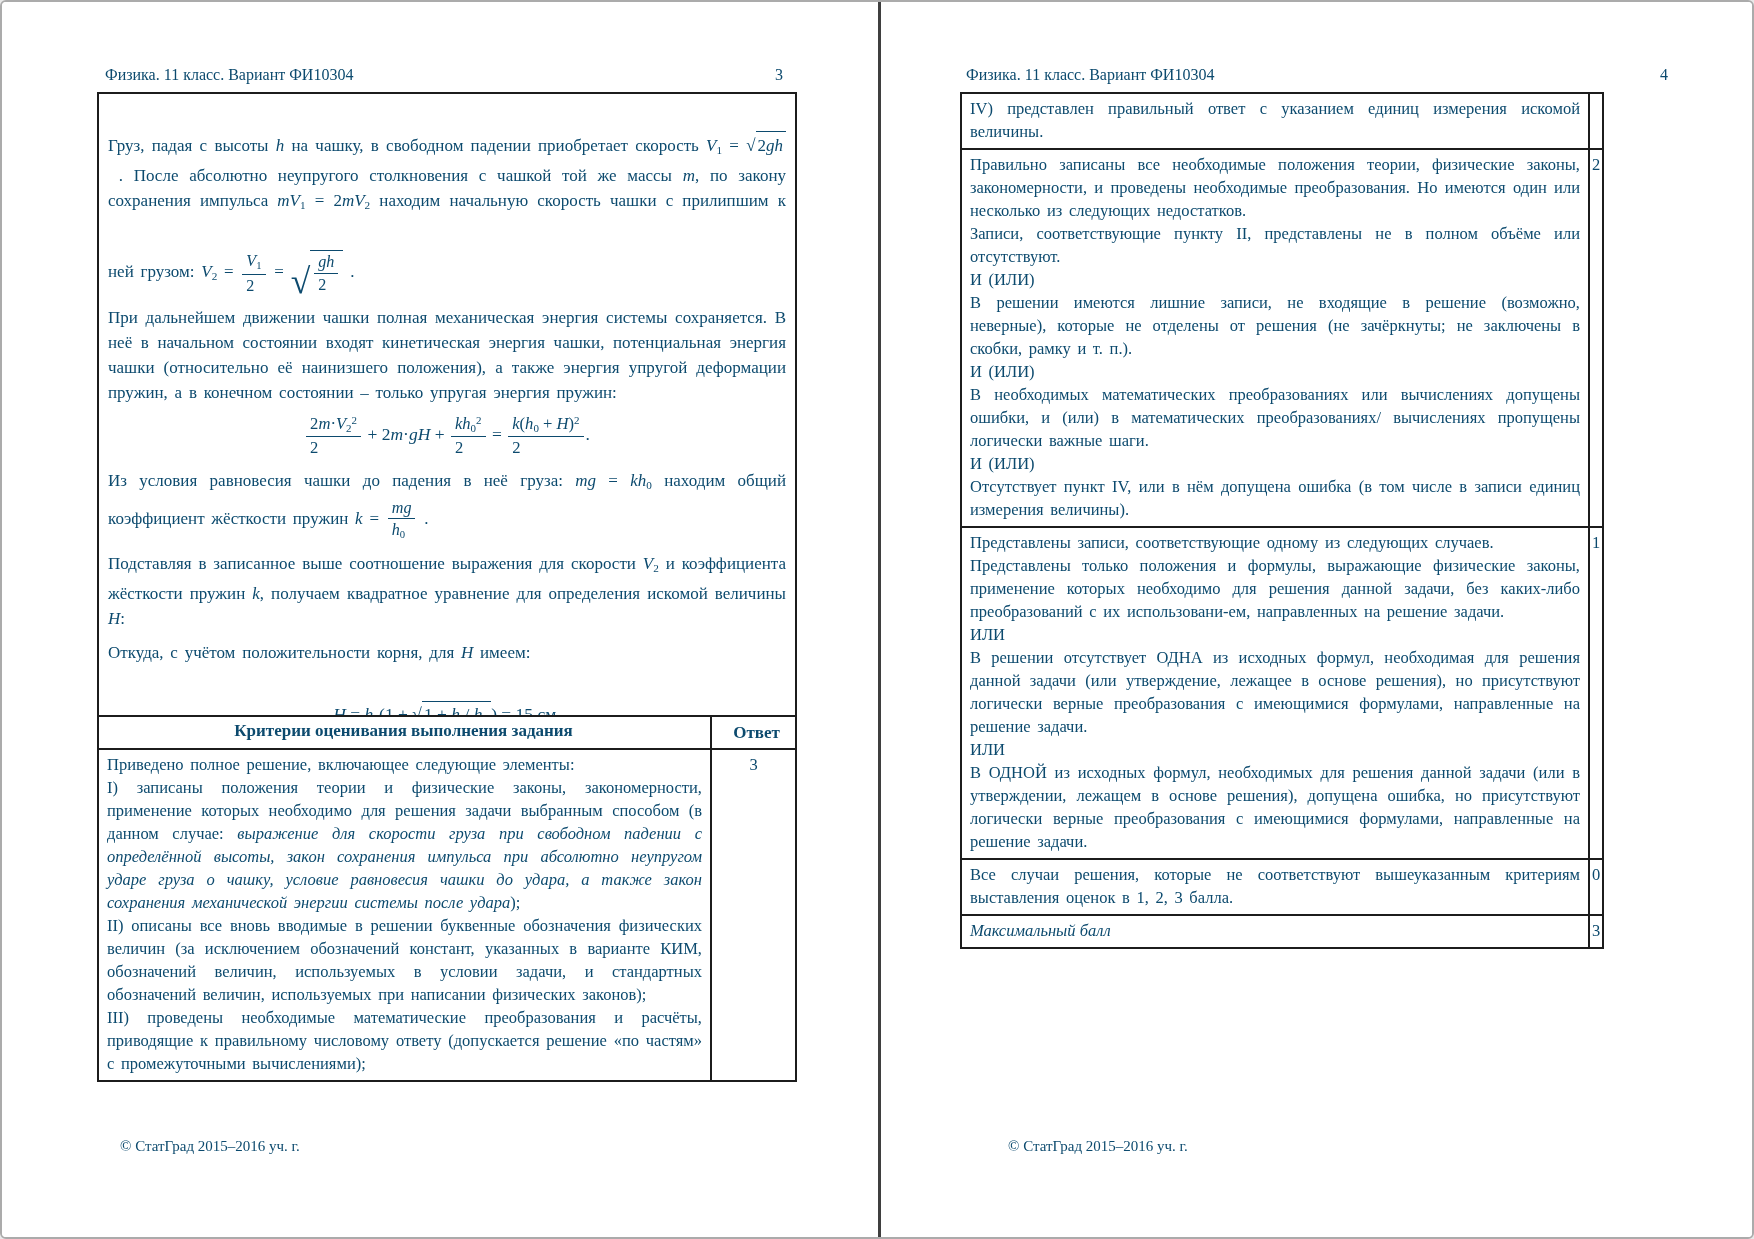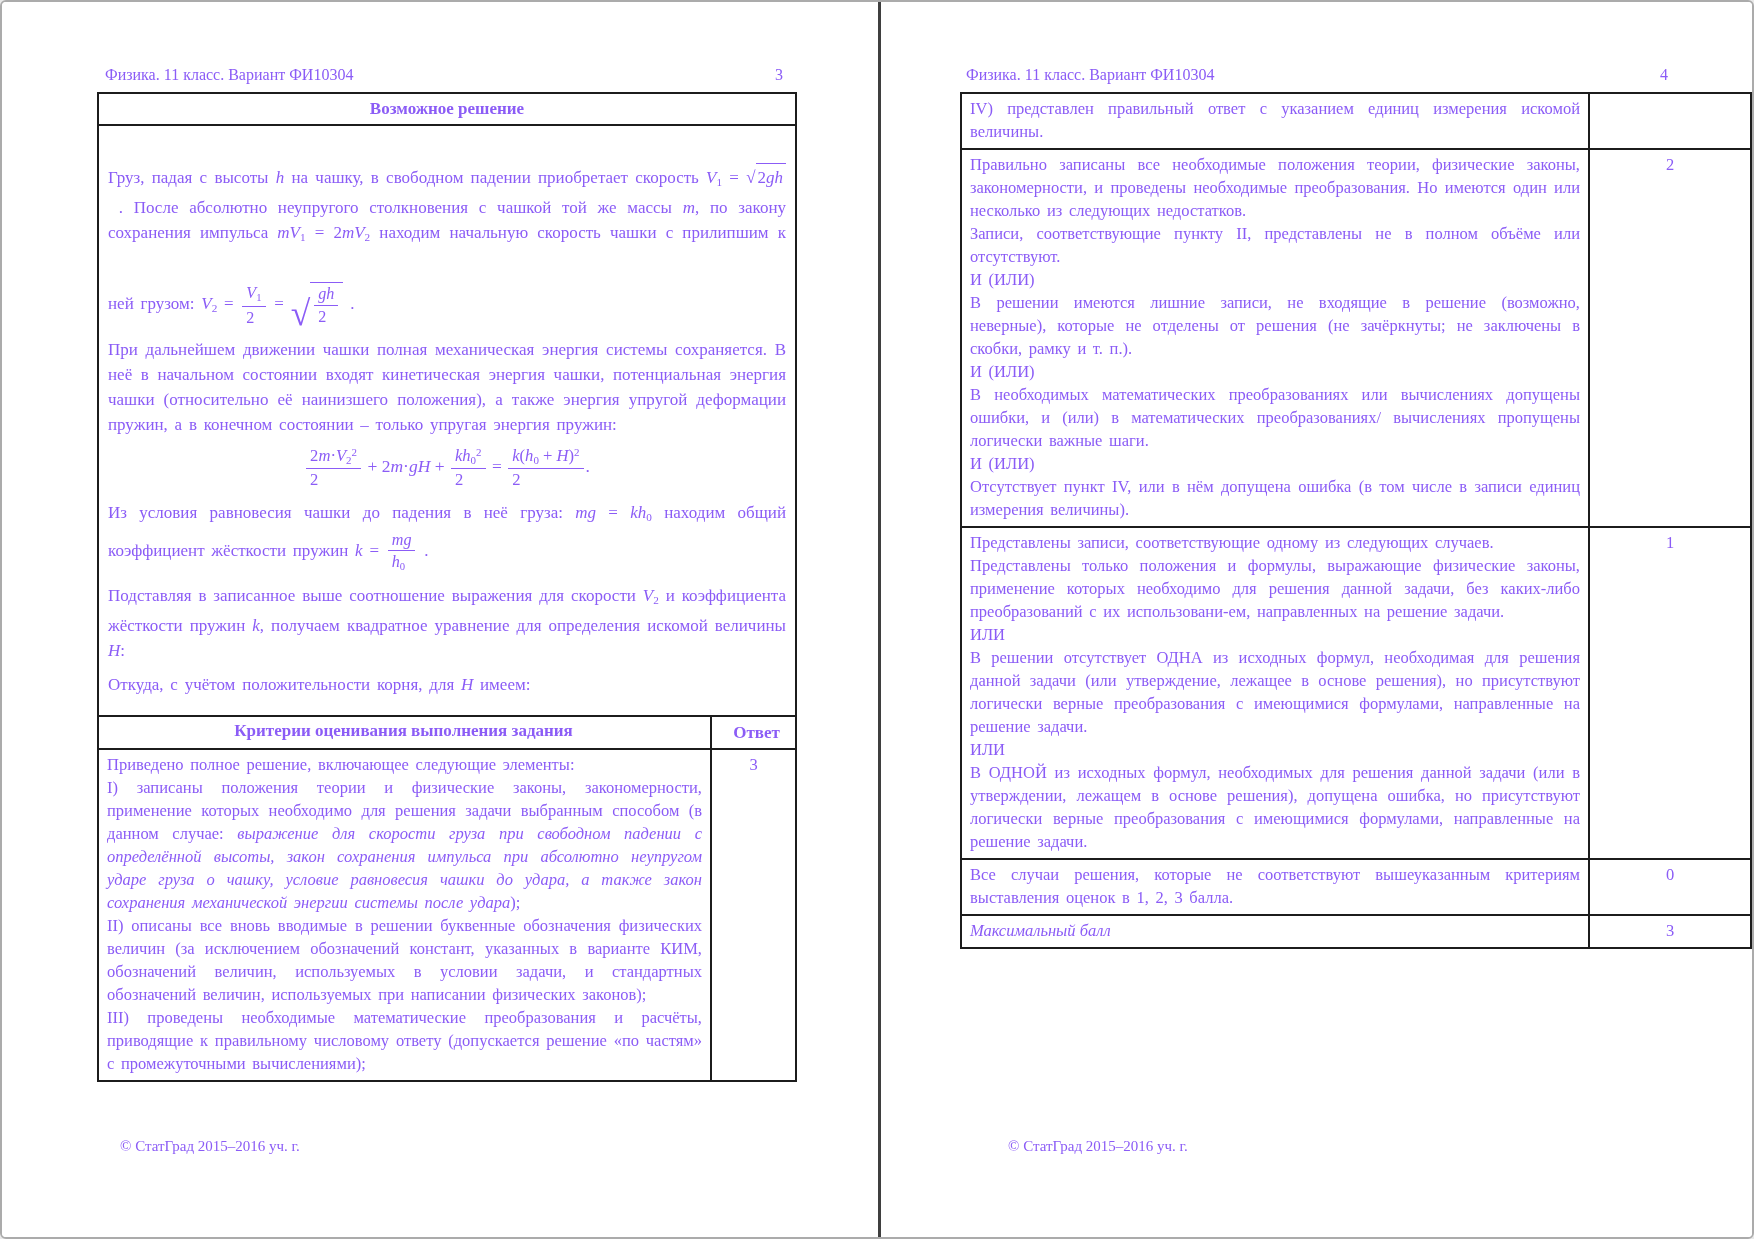--- a/index.html
+++ b/index.html
@@ -1,19 +1,19 @@
 <!DOCTYPE html>
 <html lang="ru"><head>
 <meta charset="utf-8">
 <style>
   html,body{margin:0;padding:0;background:#e9e9e9;}
   .stage{
     position:relative;width:1754px;height:1239px;box-sizing:border-box;
     background:#ffffff;border:2px solid #ababab;border-radius:6px;overflow:hidden;
-    font-family:"Liberation Serif","DejaVu Serif",serif;color:#8b5cf6;
+    font-family:"Liberation Serif","DejaVu Serif",serif;color:#0c4a6e;
   }
   .page{position:absolute;top:0;bottom:0;background:#fff;}
   .page-left{left:0;width:876px;}
   .page-right{left:879px;right:0;}
   .divider{position:absolute;left:876px;top:0;bottom:0;width:3px;background:#3f3f3f;}
 
   .hdr{position:absolute;top:64px;font-size:16px;white-space:nowrap;}
   .pgnum{position:absolute;top:64px;font-size:16px;}
 
   .tbl{position:absolute;box-sizing:border-box;border:2px solid #1c1c1c;background:#fff;}
@@ -53,21 +53,20 @@
 </head>
 <body>
 
 <div class="stage">
 
   <div class="page page-left">
     <div class="hdr" style="left:103px;">Физика. 11 класс. Вариант ФИ10304</div>
     <div class="pgnum" style="left:773px;">3</div>
 
     <div class="tbl" style="top:90px;left:95px;width:700px;">
-      <div class="tbl-title">Возможное решение</div>
       <div class="tbl-body">
         <div class="jp">Груз, падая с высоты <i>h</i> на чашку, в свободном падении приобретает скорость <i>V</i><sub>1</sub> = <span class="sq"><span class="sqs">√</span><span class="sqr">2<i>gh</i></span></span>&nbsp;. После абсолютно неупругого столкновения с чашкой той же массы <i>m</i>, по закону сохранения импульса <i>mV</i><sub>1</sub> = 2<i>mV</i><sub>2</sub> находим начальную скорость чашки с прилипшим к ней грузом: <i>V</i><sub>2</sub> = <span class="frac">
               <span class="fn"><i>V</i><sub>1</sub></span>
               <span class="fd">2</span>
             </span> = <span class="sq"><span class="sqs tall">√</span><span class="sqr"><span class="frac">
                   <span class="fn"><i>gh</i></span>
                   <span class="fd">2</span>
                 </span></span></span>&nbsp;.</div>
         <div class="jp">При дальнейшем движении чашки полная механическая энергия системы сохраняется. В неё в начальном состоянии входят кинетическая энергия чашки, потенциальная энергия чашки (относительно её наинизшего положения), а также энергия упругой деформации пружин, а в конечном состоянии – только упругая энергия пружин:</div>
         <div class="eq"><span class="frac">
@@ -104,21 +103,21 @@
 
     <div class="foot" style="left:118px;">© СтатГрад 2015–2016 уч. г.</div>
   </div>
 
   <div class="divider"></div>
 
   <div class="page page-right">
     <div class="hdr" style="left:85px;">Физика. 11 класс. Вариант ФИ10304</div>
     <div class="pgnum" style="left:779px;">4</div>
 
-    <div class="tbl right-tbl" style="top:90px;left:79px;width:792px;">
+    <div class="tbl right-tbl" style="top:90px;left:79px;width:644px;">
       <div class="row first">
         <div class="cell-crit crit">IV)&nbsp;представлен правильный ответ с указанием единиц измерения искомой величины.</div>
         <div class="cell-pts"></div>
       </div>
       <div class="row">
         <div class="cell-crit crit">Правильно записаны все необходимые положения теории, физические законы, закономерности, и проведены необходимые преобразования. Но имеются один или несколько из следующих недостатков.<br>Записи, соответствующие пункту II, представлены не в полном объёме или отсутствуют.<br>И (ИЛИ)<br>В решении имеются лишние записи, не входящие в решение (возможно, неверные), которые не отделены от решения (не зачёркнуты; не заключены в скобки, рамку и т. п.).<br>И (ИЛИ)<br>В необходимых математических преобразованиях или вычислениях допущены ошибки, и (или) в математических преобразованиях/ вычислениях пропущены логически важные шаги.<br>И (ИЛИ)<br>Отсутствует пункт IV, или в нём допущена ошибка (в том числе в записи единиц измерения величины).</div>
         <div class="cell-pts">2</div>
       </div>
       <div class="row">
         <div class="cell-crit crit">Представлены записи, соответствующие одному из следующих случаев.<br>Представлены только положения и формулы, выражающие физические законы, применение которых необходимо для решения данной задачи, без каких-либо преобразований с их использовани-ем, направленных на решение задачи.<br>ИЛИ<br>В решении отсутствует ОДНА из исходных формул, необходимая для решения данной задачи (или утверждение, лежащее в основе решения), но присутствуют логически верные преобразования с имеющимися формулами, направленные на решение задачи.<br>ИЛИ<br>В ОДНОЙ из исходных формул, необходимых для решения данной задачи (или в утверждении, лежащем в основе решения), допущена ошибка, но присутствуют логически верные преобразования с имеющимися формулами, направленные на решение задачи.</div>

